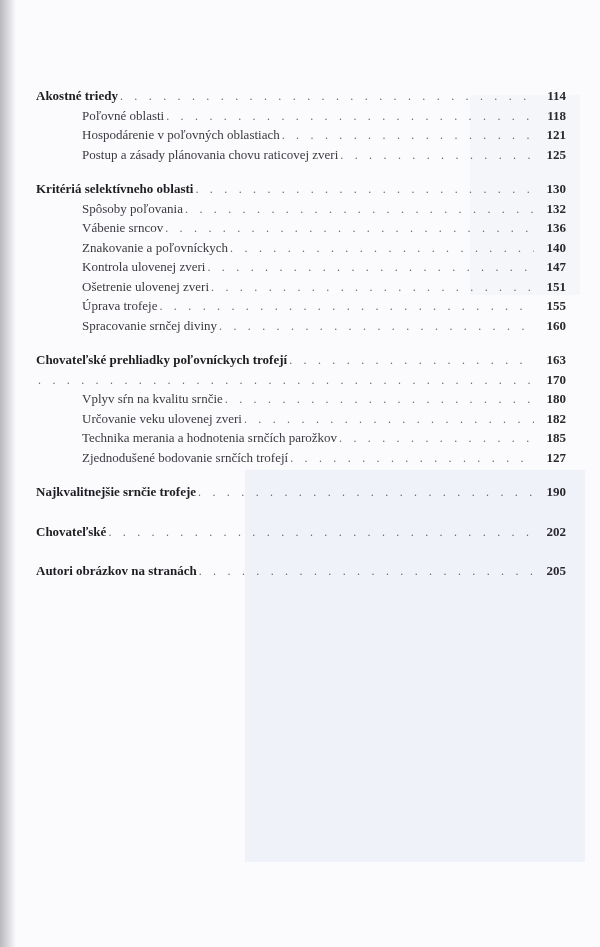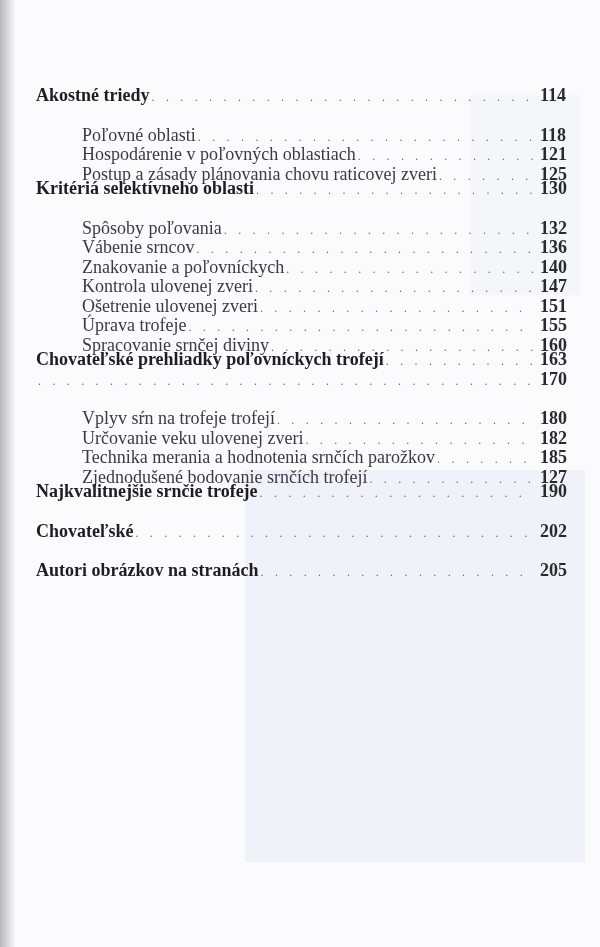--- a/index.html
+++ b/index.html
@@ -22,25 +22,25 @@
     position: absolute; left: 470px; top: 95px; width: 110px; height: 200px;
     background: #f2f3f8; opacity: 0.7;
   }
   .toc {
     position: absolute; left: 36px; top: 86px; width: 530px;
   }
   .section { margin-bottom: 15px; }
   .section.single { margin-bottom: 20px; }
   .row {
     display: flex; align-items: baseline;
-    height: 19.5px; font-size: 18px; line-height: 19.5px;
+    height: 19.5px; font-size: 13px; line-height: 19.5px;
   }
   .row .title { white-space: nowrap; }
   .row.head .title { font-weight: bold; color: #1e1e22; }
-  .row.sub .title { padding-left: 46px; color: #3a3a40; margin-top: 20px; }
+  .row.sub .title { padding-left: 46px; color: #3a3a40; }
   .row .dots {
     flex: 1; overflow: hidden; white-space: nowrap; margin: 0 6px 0 2px;
     color: #6a6a70; letter-spacing: 4.2px; font-size: 12px;
   }
   .row .dots::after {
     content: ". . . . . . . . . . . . . . . . . . . . . . . . . . . . . . . . . . . . . . . . . . . . . . . . . . . . . . . . . . . . . . . . . . . . . . . . . . . . . . . . . . . . . . . .";
   }
   .row .page { width: 26px; text-align: right; color: #2a2a2e; font-weight: bold; }
 </style>
 </head>
@@ -122,21 +122,21 @@
     <div class="row head">
       <span class="title">Chovateľské prehliadky poľovníckych trofejí</span>
       <span class="dots"></span>
       <span class="page">163</span>
     </div>
     <div class="row sub">
       <span class="dots"></span>
       <span class="page">170</span>
     </div>
     <div class="row sub">
-      <span class="title">Vplyv sŕn na trofeje trofejí</span>
+      <span class="title">Vplyv sŕn na kvalitu srnčie</span>
       <span class="dots"></span>
       <span class="page">180</span>
     </div>
     <div class="row sub">
       <span class="title">Určovanie veku ulovenej zveri</span>
       <span class="dots"></span>
       <span class="page">182</span>
     </div>
     <div class="row sub">
       <span class="title">Technika merania a hodnotenia srnčích parožkov</span>

